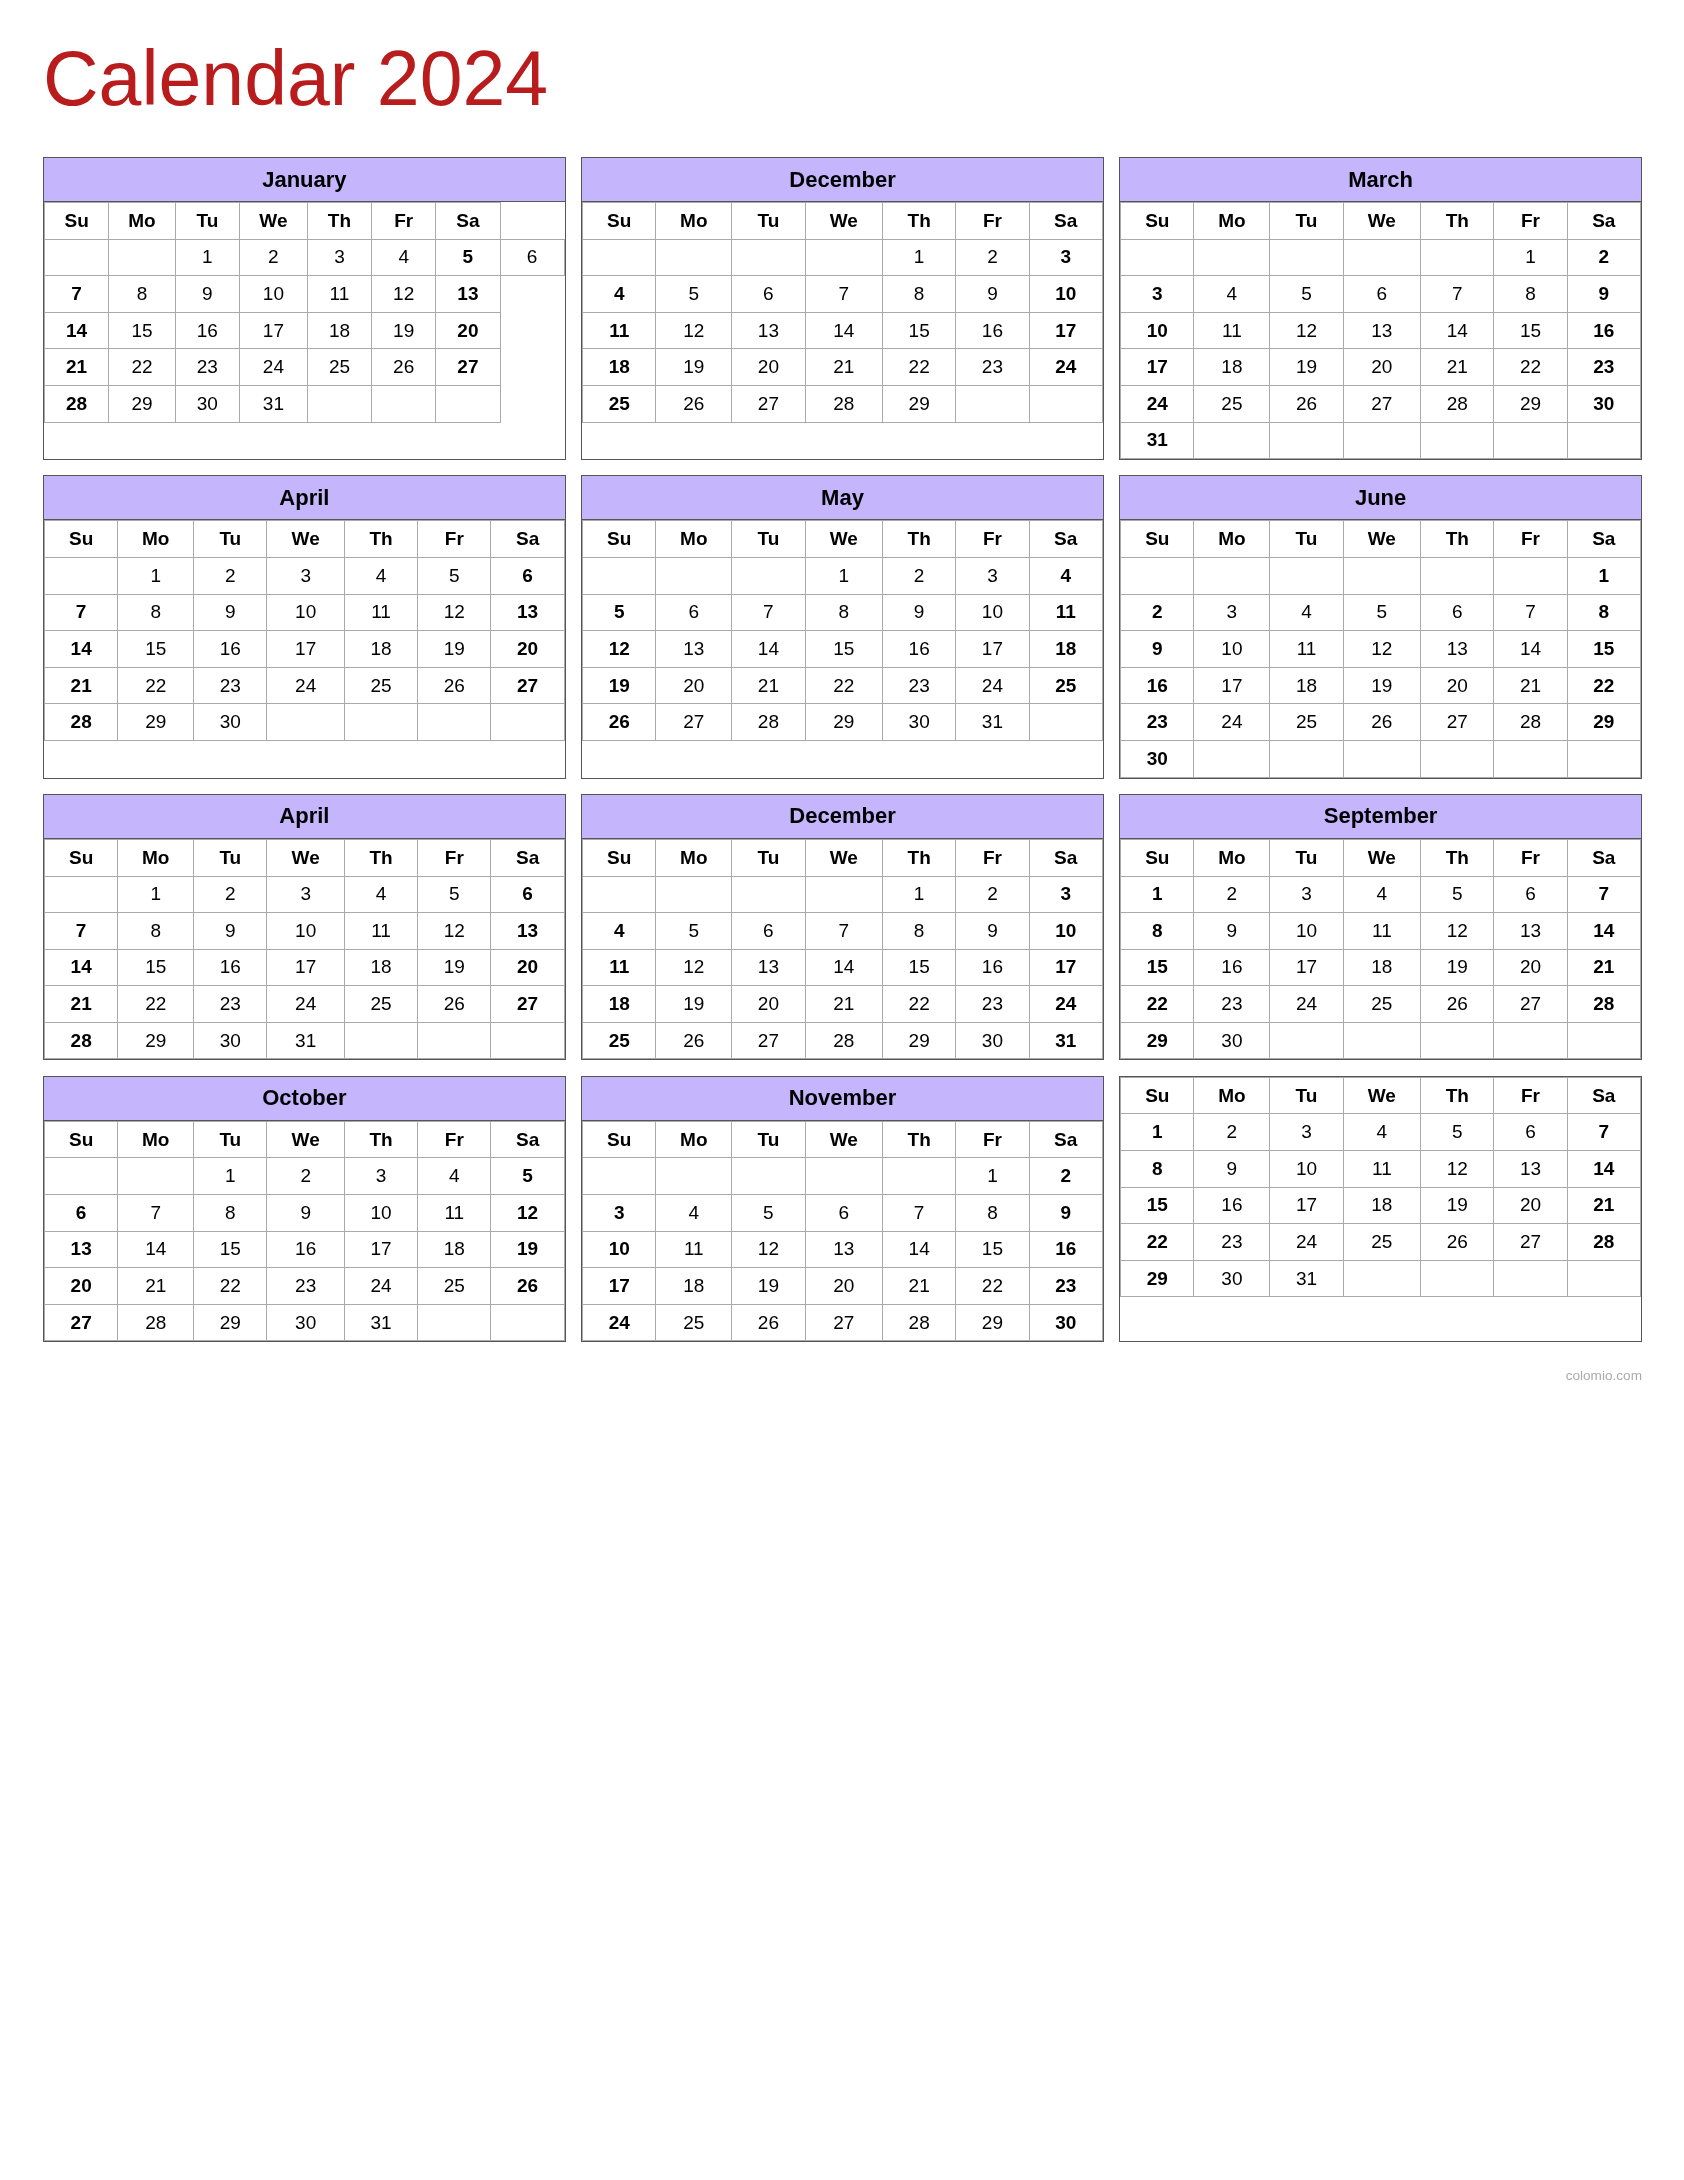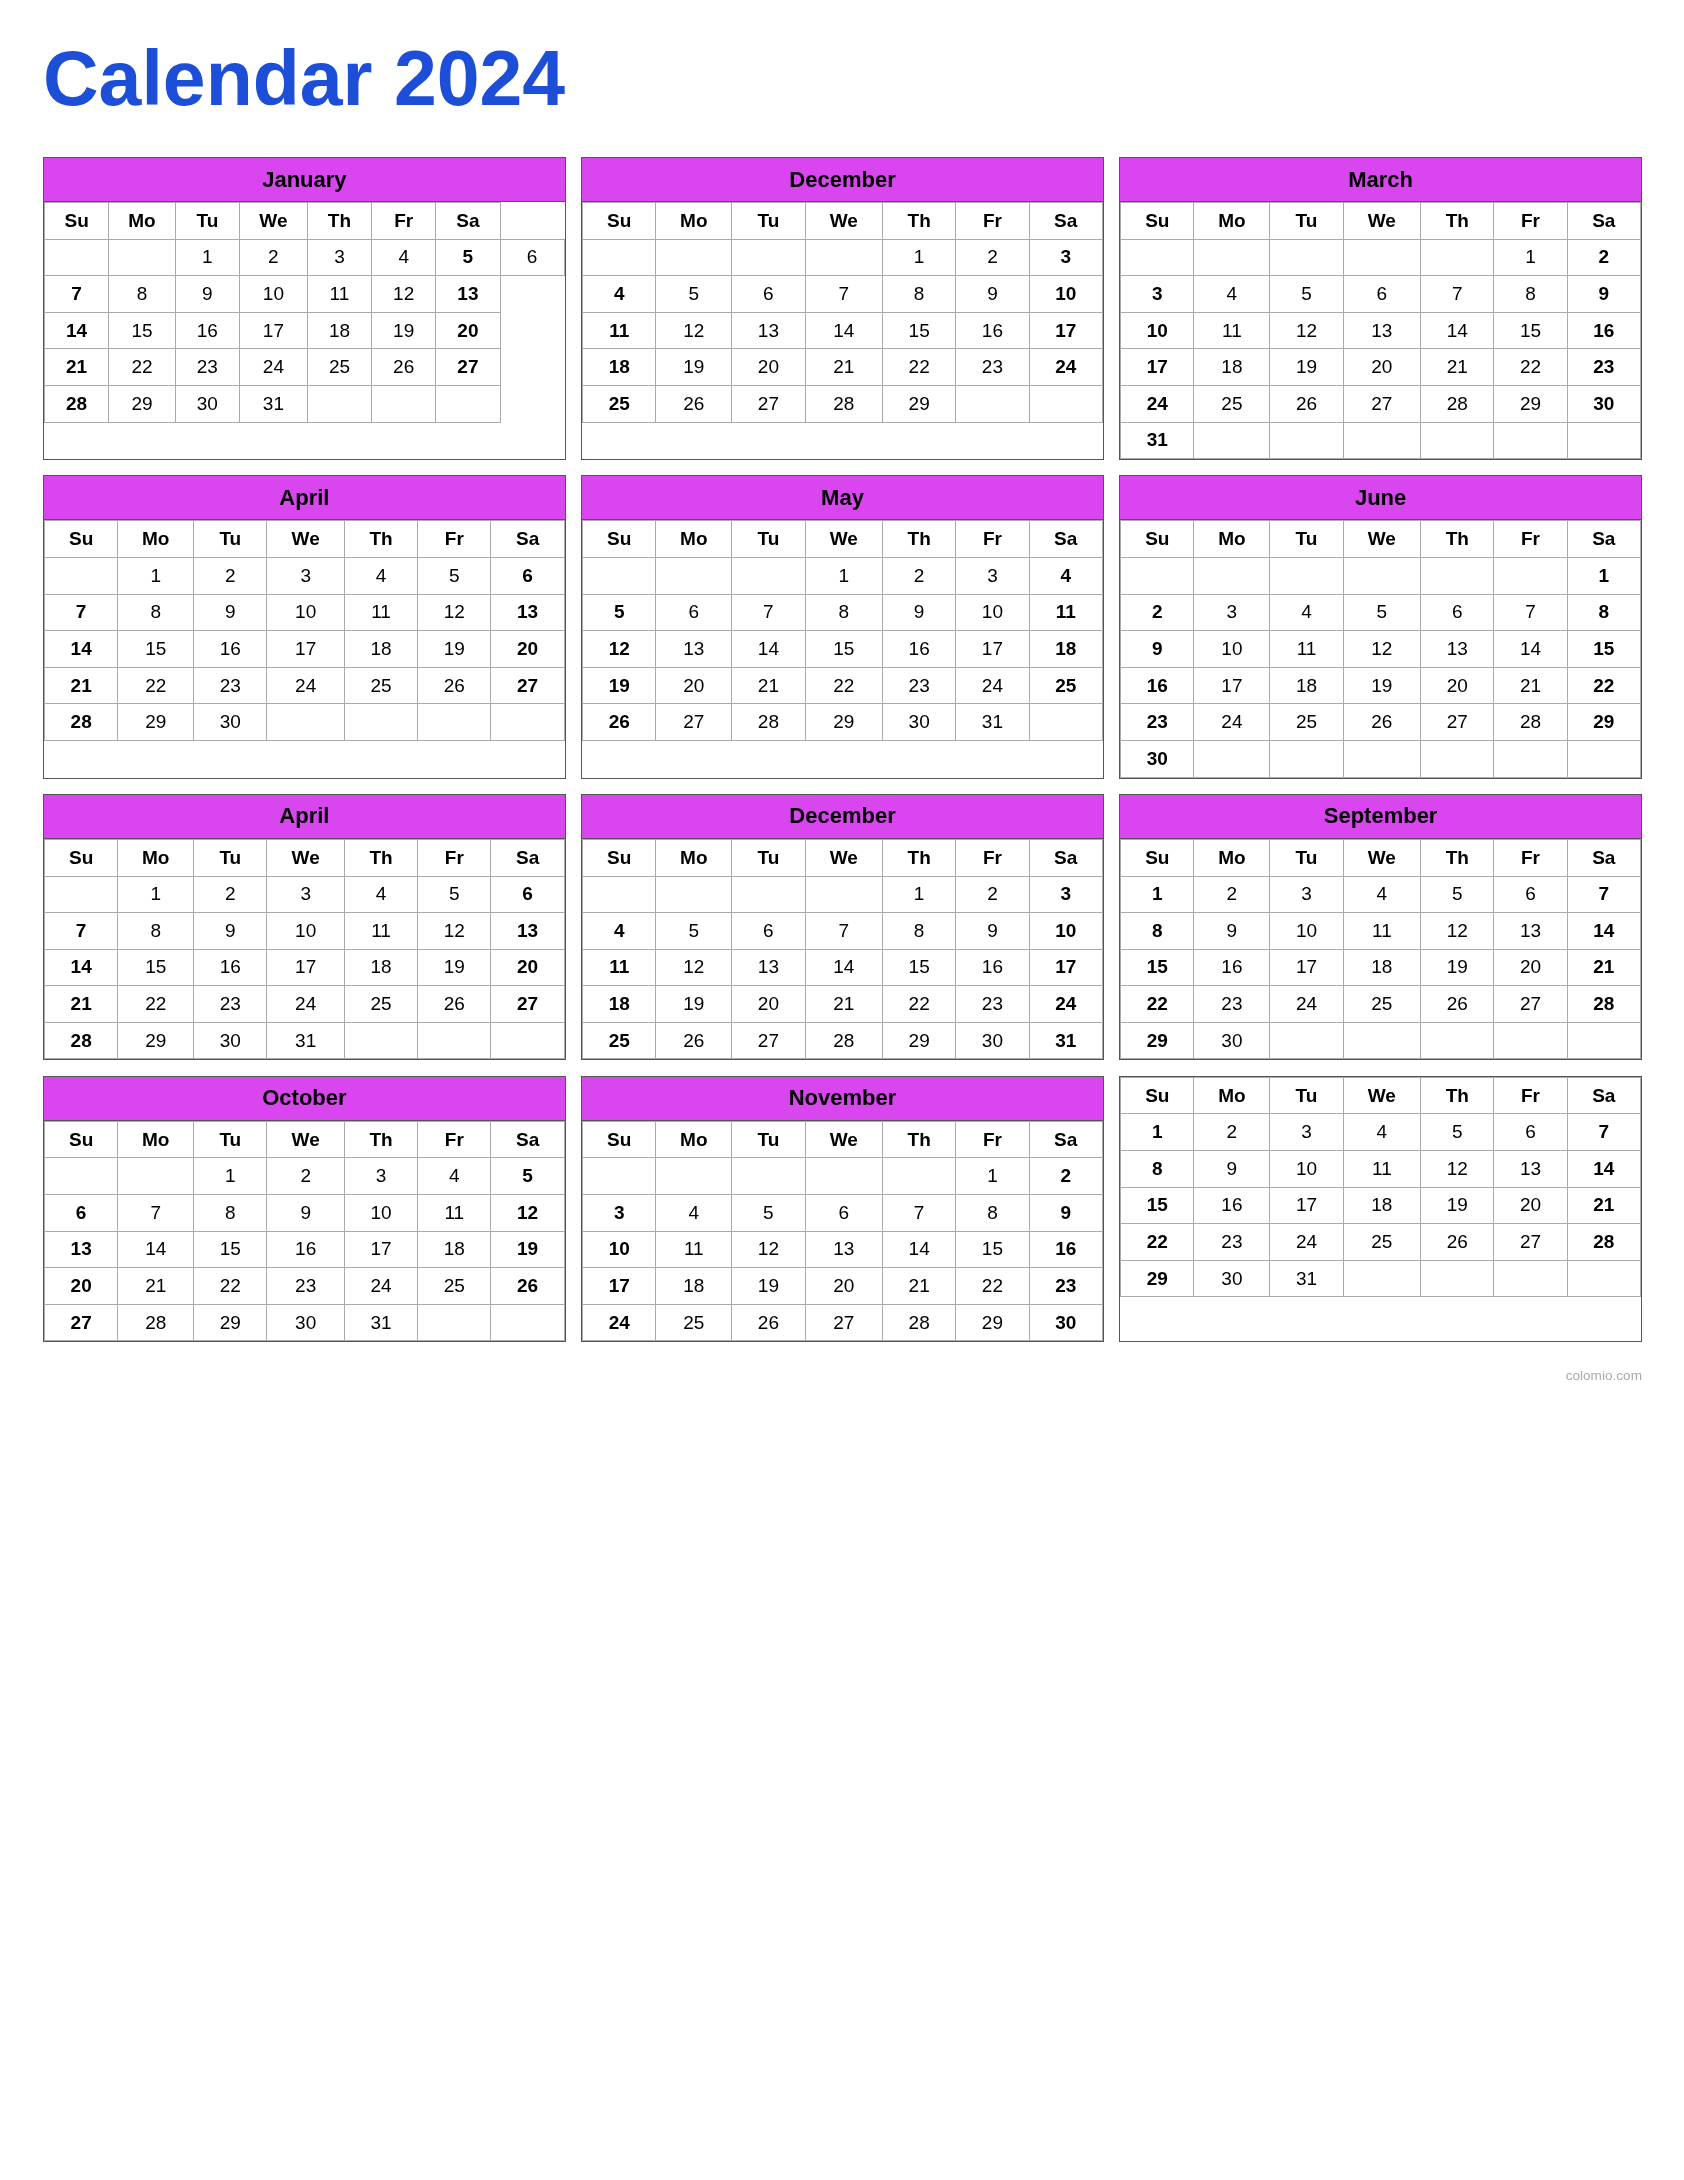--- a/index.html
+++ b/index.html
@@ -5,38 +5,38 @@
     * { margin: 0; padding: 0; box-sizing: border-box; }
     body {
       background: #fff;
       font-family: Arial, sans-serif;
       padding: 34px 43px;
       width: 1685px;
       min-height: 2181px;
     }
     h1 {
       font-size: 77px;
-      font-weight: 700;
+      font-weight: 400;
       margin-bottom: 34px;
-      color: #1d4ed8;
+      color: #b91c1c;
     }
     .calendar-grid {
       display: grid;
       grid-template-columns: repeat(3, 1fr);
       gap: 15.3px;
     }
     .month-container {
       border: 1.7px solid #555;
     }
     .month-title {
       text-align: center;
       font-weight: bold;
       font-size: 22px;
       padding: 8.5px 0;
-      background: #d946ef;
+      background: #c4b5fd;
       border-bottom: 1.7px solid #555;
     }
     .cal-table {
       width: 100%;
       border-collapse: collapse;
     }
     .cal-table th {
       border: 0.9px solid #aaa;
       text-align: center;
       padding: 6.8px 3.4px;

